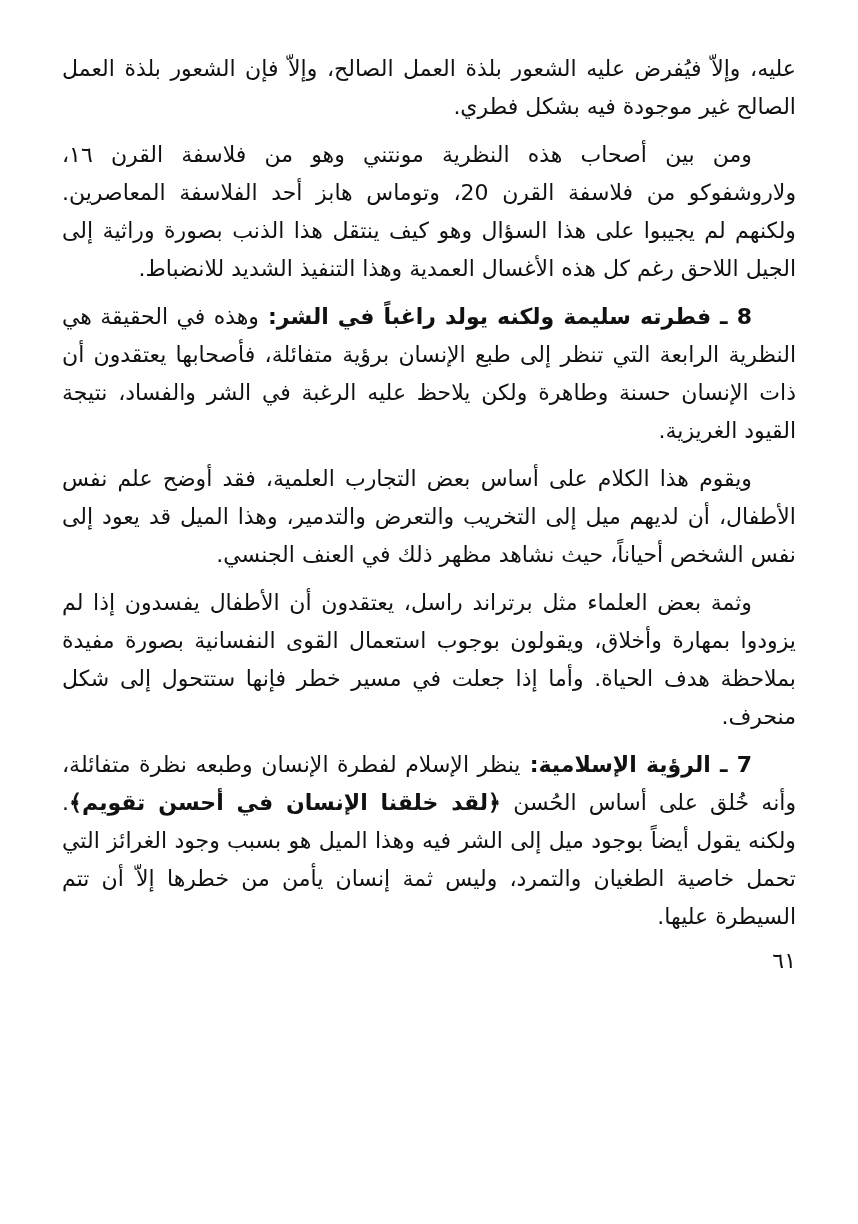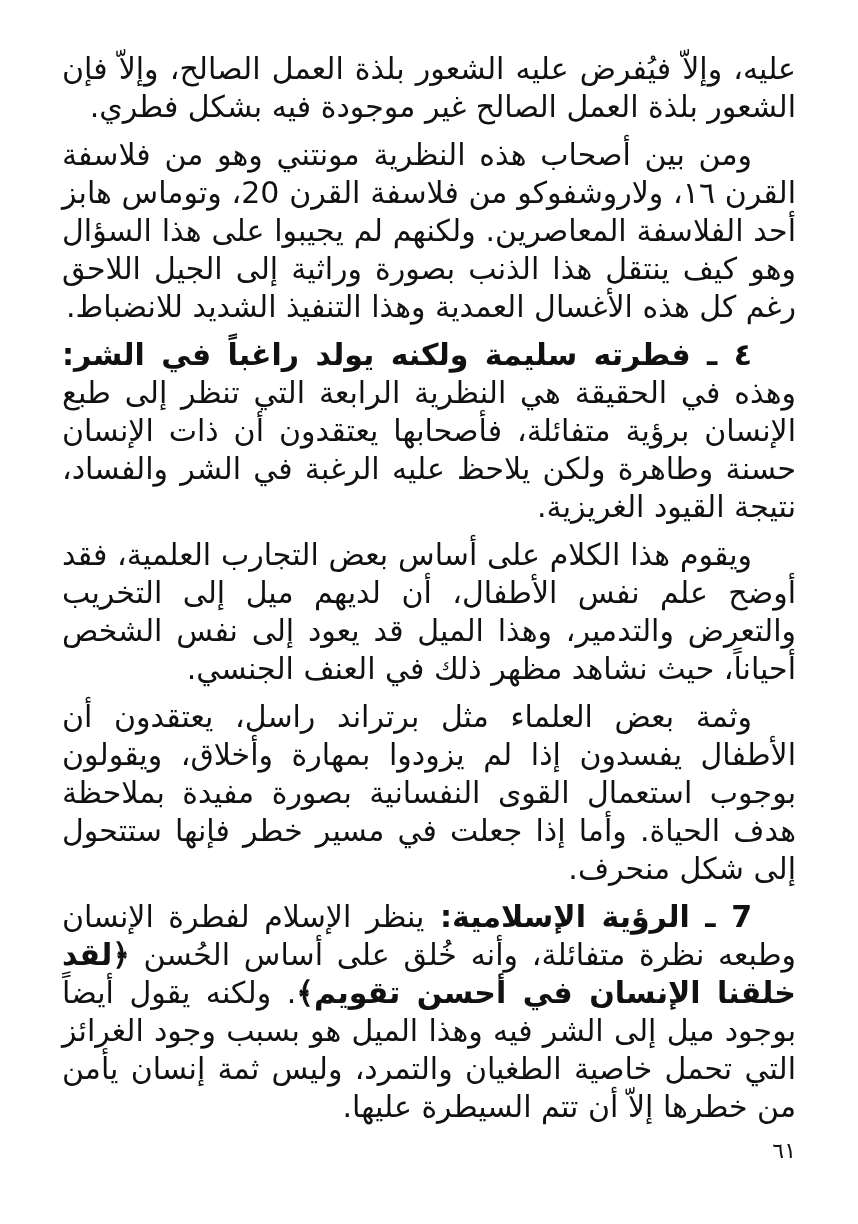--- a/index.html
+++ b/index.html
@@ -15,21 +15,21 @@
     color: #111111;
   }
   .page {
     box-sizing: border-box;
     width: 858px;
     height: 1224px;
     padding: 50px 62px 0 62px;
     direction: rtl;
   }
   .page-text {
-    font-size: 30px;
+    font-size: 22px;
     line-height: 38px;
     text-align: justify;
     text-justify: inter-word;
   }
   p.para {
     margin: 0 0 10px 0;
     padding: 0;
   }
   p.para.indent {
     text-indent: 44px;
@@ -47,21 +47,21 @@
 </head>
 <body>
 
 <div class="page">
   <div class="page-text">
 
     <p class="para"><span>عليه، وإلاّ فيُفرض عليه الشعور بلذة العمل الصالح، وإلاّ فإن الشعور بلذة العمل الصالح غير موجودة فيه بشكل فطري.</span></p>
 
     <p class="para indent"><span>ومن بين أصحاب هذه النظرية مونتني وهو من فلاسفة القرن ١٦، ولاروشفوكو من فلاسفة القرن 20، وتوماس هابز أحد الفلاسفة المعاصرين. ولكنهم لم يجيبوا على هذا السؤال وهو كيف ينتقل هذا الذنب بصورة وراثية إلى الجيل اللاحق رغم كل هذه الأغسال العمدية وهذا التنفيذ الشديد للانضباط.</span></p>
 
-    <p class="para indent"><span class="bold">٤ ـ فطرته سليمة ولكنه يولد راغباً في الشر: </span><span>وهذه في الحقيقة هي النظرية الرابعة التي تنظر إلى طبع الإنسان برؤية متفائلة، فأصحابها يعتقدون أن ذات الإنسان حسنة وطاهرة ولكن يلاحظ عليه الرغبة في الشر والفساد، نتيجة القيود الغريزية.</span></p>
+    <p class="para indent"><span class="bold">8 ـ فطرته سليمة ولكنه يولد راغباً في الشر: </span><span>وهذه في الحقيقة هي النظرية الرابعة التي تنظر إلى طبع الإنسان برؤية متفائلة، فأصحابها يعتقدون أن ذات الإنسان حسنة وطاهرة ولكن يلاحظ عليه الرغبة في الشر والفساد، نتيجة القيود الغريزية.</span></p>
 
     <p class="para indent"><span>ويقوم هذا الكلام على أساس بعض التجارب العلمية، فقد أوضح علم نفس الأطفال، أن لديهم ميل إلى التخريب والتعرض والتدمير، وهذا الميل قد يعود إلى نفس الشخص أحياناً، حيث نشاهد مظهر ذلك في العنف الجنسي.</span></p>
 
     <p class="para indent"><span>وثمة بعض العلماء مثل برتراند راسل، يعتقدون أن الأطفال يفسدون إذا لم يزودوا بمهارة وأخلاق، ويقولون بوجوب استعمال القوى النفسانية بصورة مفيدة بملاحظة هدف الحياة. وأما إذا جعلت في مسير خطر فإنها ستتحول إلى شكل منحرف.</span></p>
 
     <p class="para indent"><span class="bold">7 ـ الرؤية الإسلامية: </span><span>ينظر الإسلام لفطرة الإنسان وطبعه نظرة متفائلة، وأنه خُلق على أساس الحُسن </span><span class="bold">﴿لقد خلقنا الإنسان في أحسن تقويم﴾</span><span>. ولكنه يقول أيضاً بوجود ميل إلى الشر فيه وهذا الميل هو بسبب وجود الغرائز التي تحمل خاصية الطغيان والتمرد، وليس ثمة إنسان يأمن من خطرها إلاّ أن تتم السيطرة عليها.</span></p>
 
 
   </div>
 

